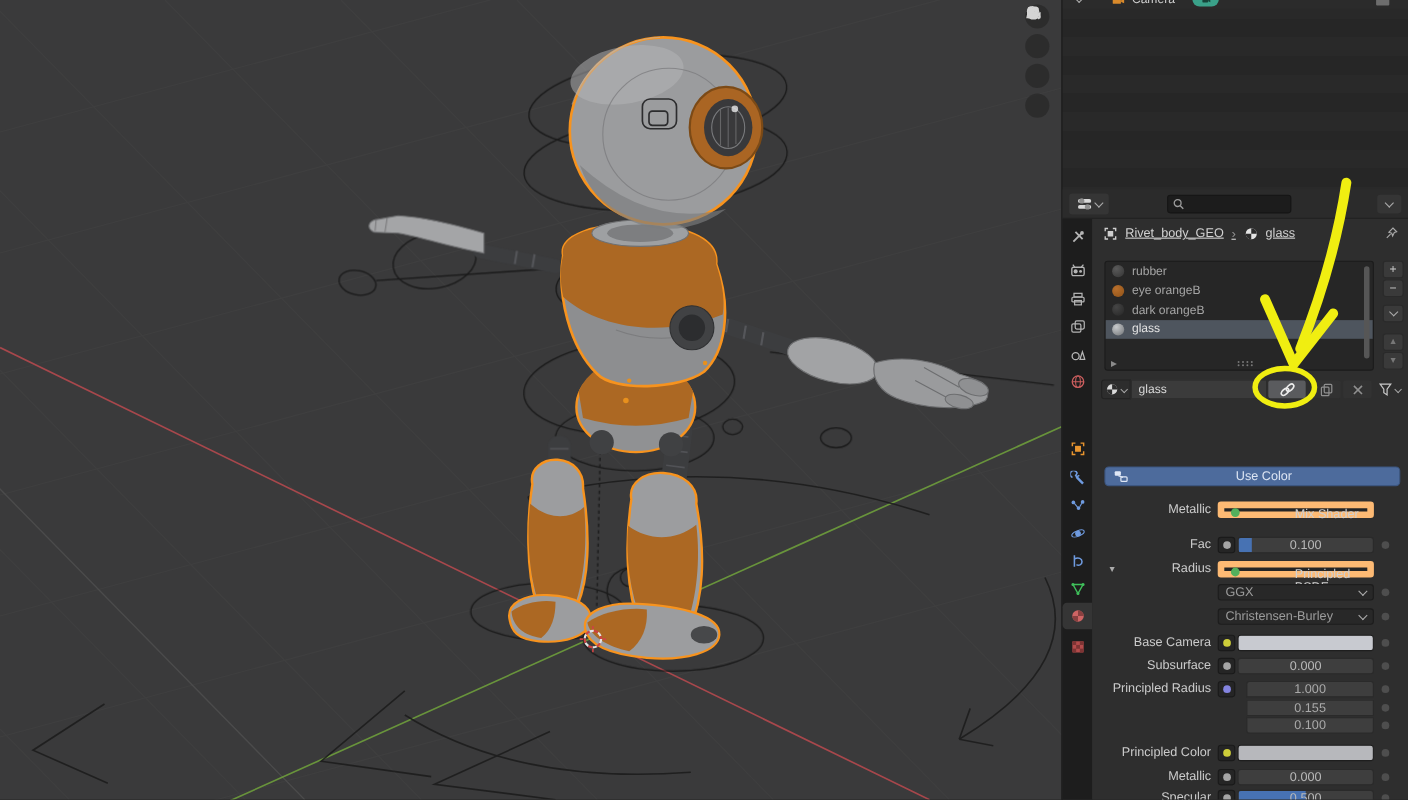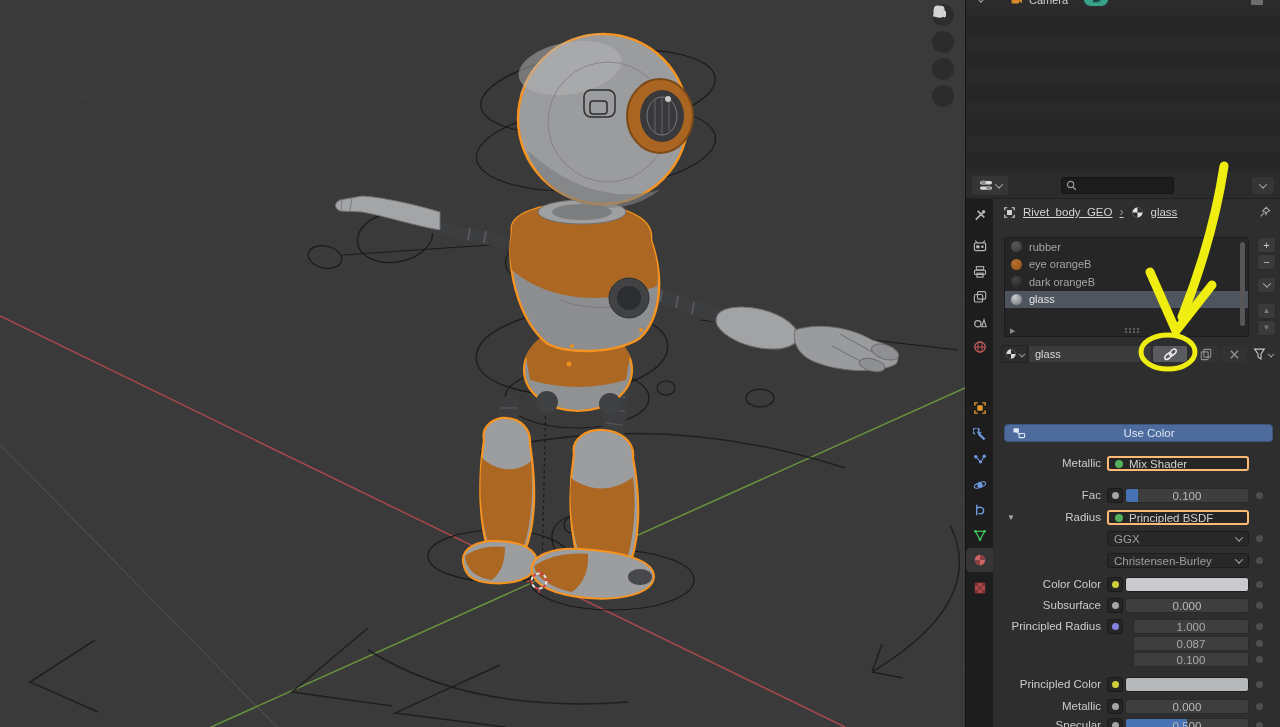--- a/index.html
+++ b/index.html
@@ -63,22 +63,22 @@
 
   .usenodes{position:absolute;left:11px;top:225px;width:269px;height:18px;background:#4d6b9c;border:1px solid #3c5680;
             border-radius:4px;display:flex;align-items:center;}
   .usenodes .lbl{flex:1;text-align:center;color:#dde5f3;font-size:11.5px;}
 
   .prow{position:absolute;left:0;width:288px;height:15px;font-size:11.5px;}
   .plabel{position:absolute;left:0;top:0;width:108px;height:15px;line-height:15px;text-align:right;color:#cbcbcb;white-space:nowrap;}
   .socket{position:absolute;left:114px;top:0;width:16px;height:15px;background:#252525;border:1px solid #1a1a1a;
           border-radius:3px;display:flex;align-items:center;justify-content:center;}
   .dot7{width:7px;height:7px;border-radius:50%;}
-  .widget{position:absolute;left:114px;top:0;width:142px;height:15px;background:#252525;border:2px solid #fdba74;
-          border-radius:3px;display:flex;align-items:center;padding-left:6px;color:#d0d0d0;}
+  .widget{position:absolute;left:114px;top:0;width:142px;height:15px;background:#252525;border:6px solid #fdba74;
+          border-radius:3px;display:flex;align-items:flex-start;padding-left:6px;color:#d0d0d0;gap:44px;}
   .dropdown{position:absolute;left:114px;top:0;width:142px;height:15px;background:#282828;border:1px solid #1c1c1c;
             border-radius:3px;display:flex;align-items:center;padding:0 6px;color:#9d9d9d;}
   .dropdown .chev{margin-left:auto;}
   .slider{position:absolute;left:132px;top:0;width:124px;height:15px;background:#3e3e3e;border:1px solid #2a2a2a;
           border-radius:3px;overflow:hidden;color:#b9b9b9;}
   .slider .fillbar{position:absolute;left:0;top:0;bottom:0;background:#4772b3;}
   .slider .val{position:absolute;left:0;right:0;top:0;line-height:14px;text-align:center;}
   .swatch{position:absolute;left:132px;top:0;width:124px;height:15px;border-radius:3px;border:1px solid #1e1e1e;}
   .stack{position:absolute;left:140px;width:116px;height:15px;background:#3e3e3e;border:1px solid #2a2a2a;
          overflow:hidden;color:#a9a9a9;text-decoration:underline;}
@@ -581,21 +581,21 @@
 
         <div class="prow" style="top:354px">
           <div class="dropdown">
             <span>Christensen-Burley</span>
             <span class="chev"></span>
           </div>
           <span class="deco"></span>
         </div>
 
         <div class="prow" style="top:378px">
-          <span class="plabel">Color Color</span>
+          <span class="plabel">Base Camera</span>
           <span class="socket">
               <span class="dot7" style="background:#cfcf3a"></span>
             </span>
           <div class="swatch" style="background:#c8cad0"></div>
           <span class="deco"></span>
         </div>
 
         <div class="prow" style="top:399px">
           <span class="plabel">Subsurface</span>
           <span class="socket">
@@ -612,21 +612,21 @@
           <span class="socket">
               <span class="dot7" style="background:#8484e0"></span>
             </span>
           <div class="stack" style="top:0;border-radius:3px 3px 0 0">
             <span class="val">1.000</span>
           </div>
           <span class="deco"></span>
         </div>
         <div class="prow" style="top:437px">
           <div class="stack" style="top:0">
-            <span class="val">0.087</span>
+            <span class="val">0.155</span>
           </div>
           <span class="deco"></span>
         </div>
         <div class="prow" style="top:453px">
           <div class="stack" style="top:0;border-radius:0 0 3px 3px">
             <span class="val">0.100</span>
           </div>
           <span class="deco"></span>
         </div>
 

